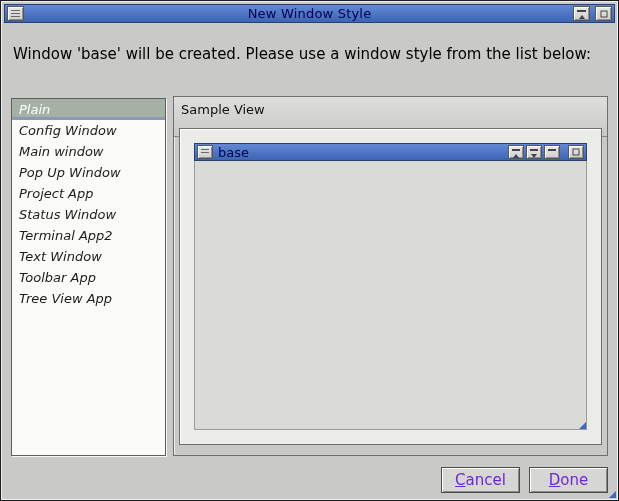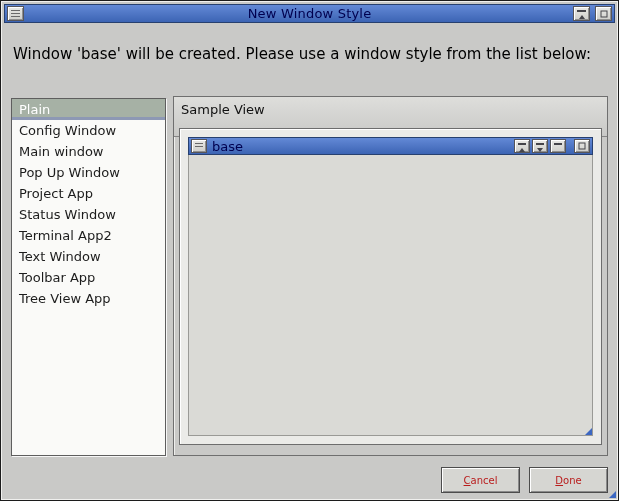--- a/index.html
+++ b/index.html
@@ -69,20 +69,21 @@
     position:absolute; left:10px; top:97px; width:155px; height:358px;
     background:#fafaf8;
     border:1px solid #5e5e5e;
     box-shadow:1px 1px 0 rgba(255,255,255,.85);
     overflow:hidden;
   }
   .list-item {
     height:21px; line-height:21px; padding-left:7px;
     font-size:13px; color:#1c1c1c; white-space:nowrap;
     cursor:default;
+    font-style:italic;
   }
   .list-item.selected {
     color:#ffffff;
     background:linear-gradient(#a6b1a5 0 85%, #8d98b4 85% 100%);
   }
 
   
   .sample-panel {
     position:absolute; left:172px; top:95px; width:435px; height:360px;
     border:1px solid #6f6f6f;
@@ -94,21 +95,21 @@
     font-size:13px; color:#111;
     background:linear-gradient(#dededb,#c9c9c7);
     border-bottom:1px solid #848484;
   }
 
   
   .sample-window {
     position:absolute; left:5px; top:31px; width:423px; height:317px;
     border:1px solid #6d6d6d;
     background:#ebebe8;
-    padding:8px;
+    padding:14px;
     box-shadow: inset 1px 1px 0 #ffffff;
   }
   .sw-titlebar {
     height:18px;
     background:linear-gradient(#6389d6,#3c64b4);
     border:1px solid #27406f;
     display:flex; align-items:center; position:relative;
   }
   .sw-title {
     font-size:13px; color:#00004f; margin-left:5px;
@@ -136,21 +137,21 @@
     border-left:7px solid transparent; border-bottom:7px solid #3c67c2;
   }
 
   
   .action-btn {
     position:absolute; top:466px; width:79px; height:26px;
     background:#d6d6d2;
     border:1px solid #4c4c4c;
     box-shadow: inset 1px 1px 0 #ffffff, inset -1px -1px 0 #8a8a8a;
     font-family:"DejaVu Sans","Liberation Sans",sans-serif;
-    font-size:10px; color:#b91c1c; text-align:center; line-height:23px;
+    font-size:15px; color:#6d28d9; text-align:center; line-height:23px;
     padding:0; cursor:default;
   }
   .action-btn::first-letter { text-decoration:underline; }
   .btn-cancel { left:440px; }
   .btn-done  { left:528px; }
 
   .dialog-grip {
     position:absolute; right:2px; bottom:2px; width:0; height:0;
     border-left:7px solid transparent; border-bottom:7px solid #3c67c2;
   }

